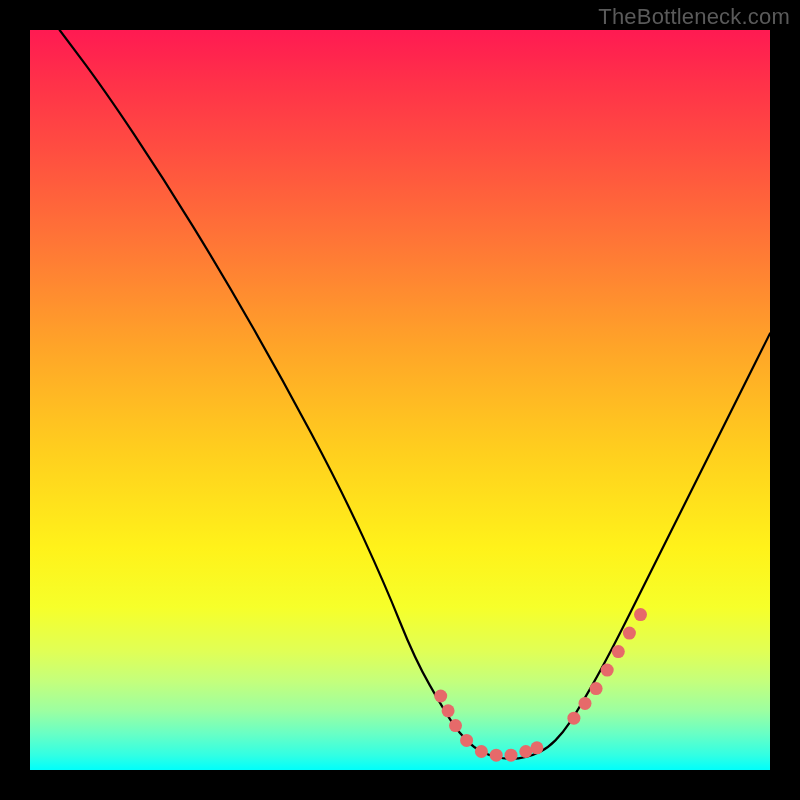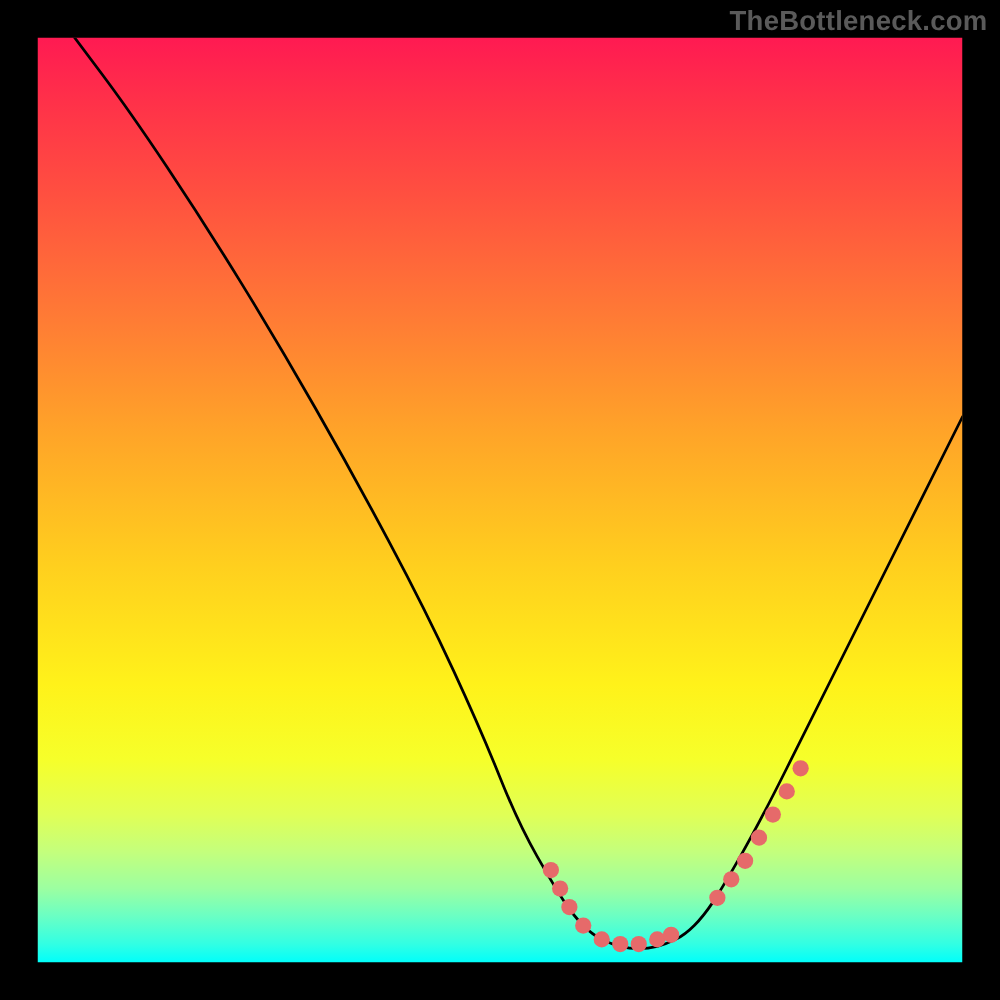--- a/index.html
+++ b/index.html
@@ -16,21 +16,21 @@
     width: 800px;
     height: 800px;
     background: #000;
   }
   .watermark {
     position: absolute;
     top: 4px;
     right: 10px;
     color: #5a5a5a;
     font-size: 22px;
-    font-weight: 700;
+    font-weight: 400;
     letter-spacing: 0.2px;
     z-index: 10;
   }
   .plot-area {
     position: absolute;
     left: 30px;
     top: 30px;
     width: 740px;
     height: 740px;
     overflow: hidden;

